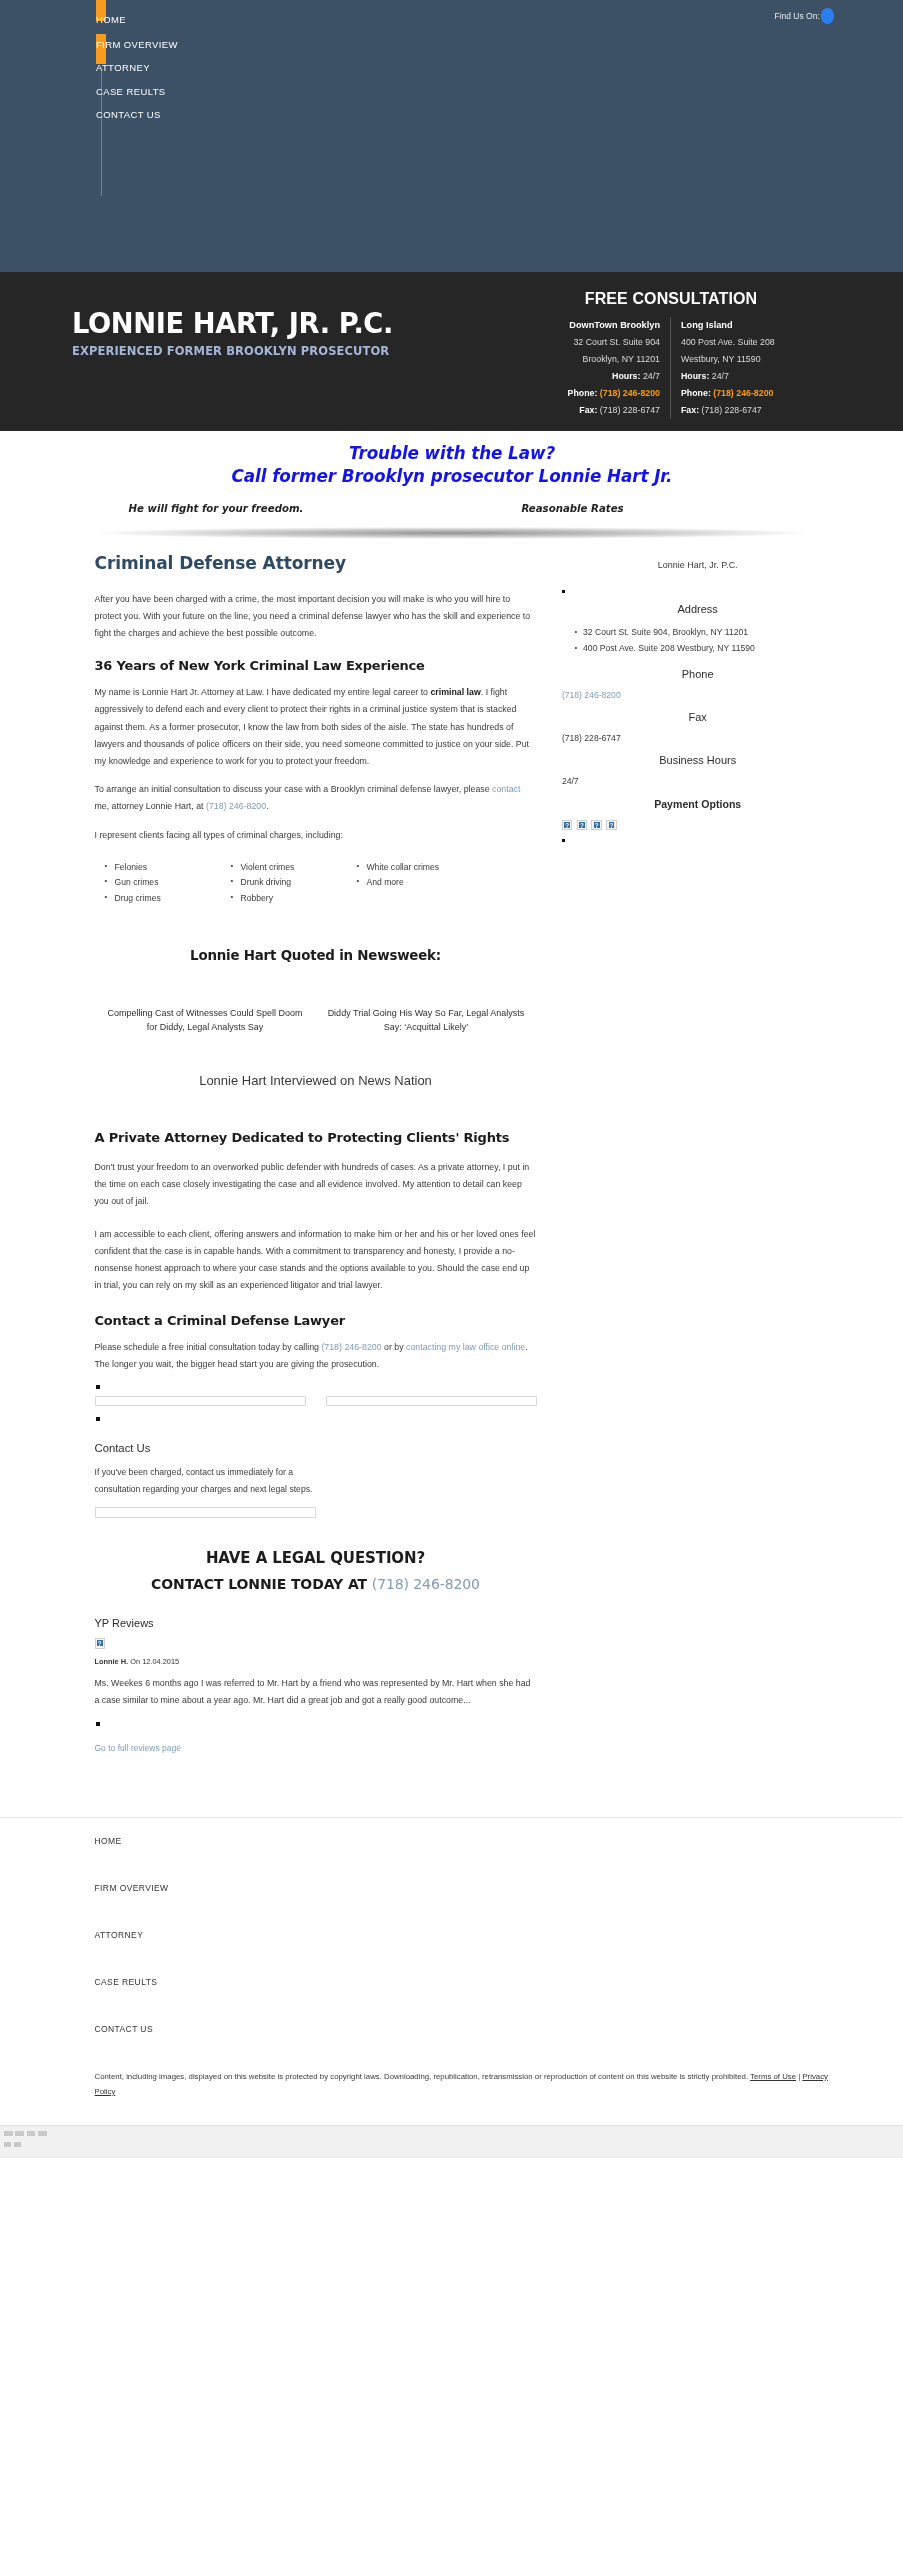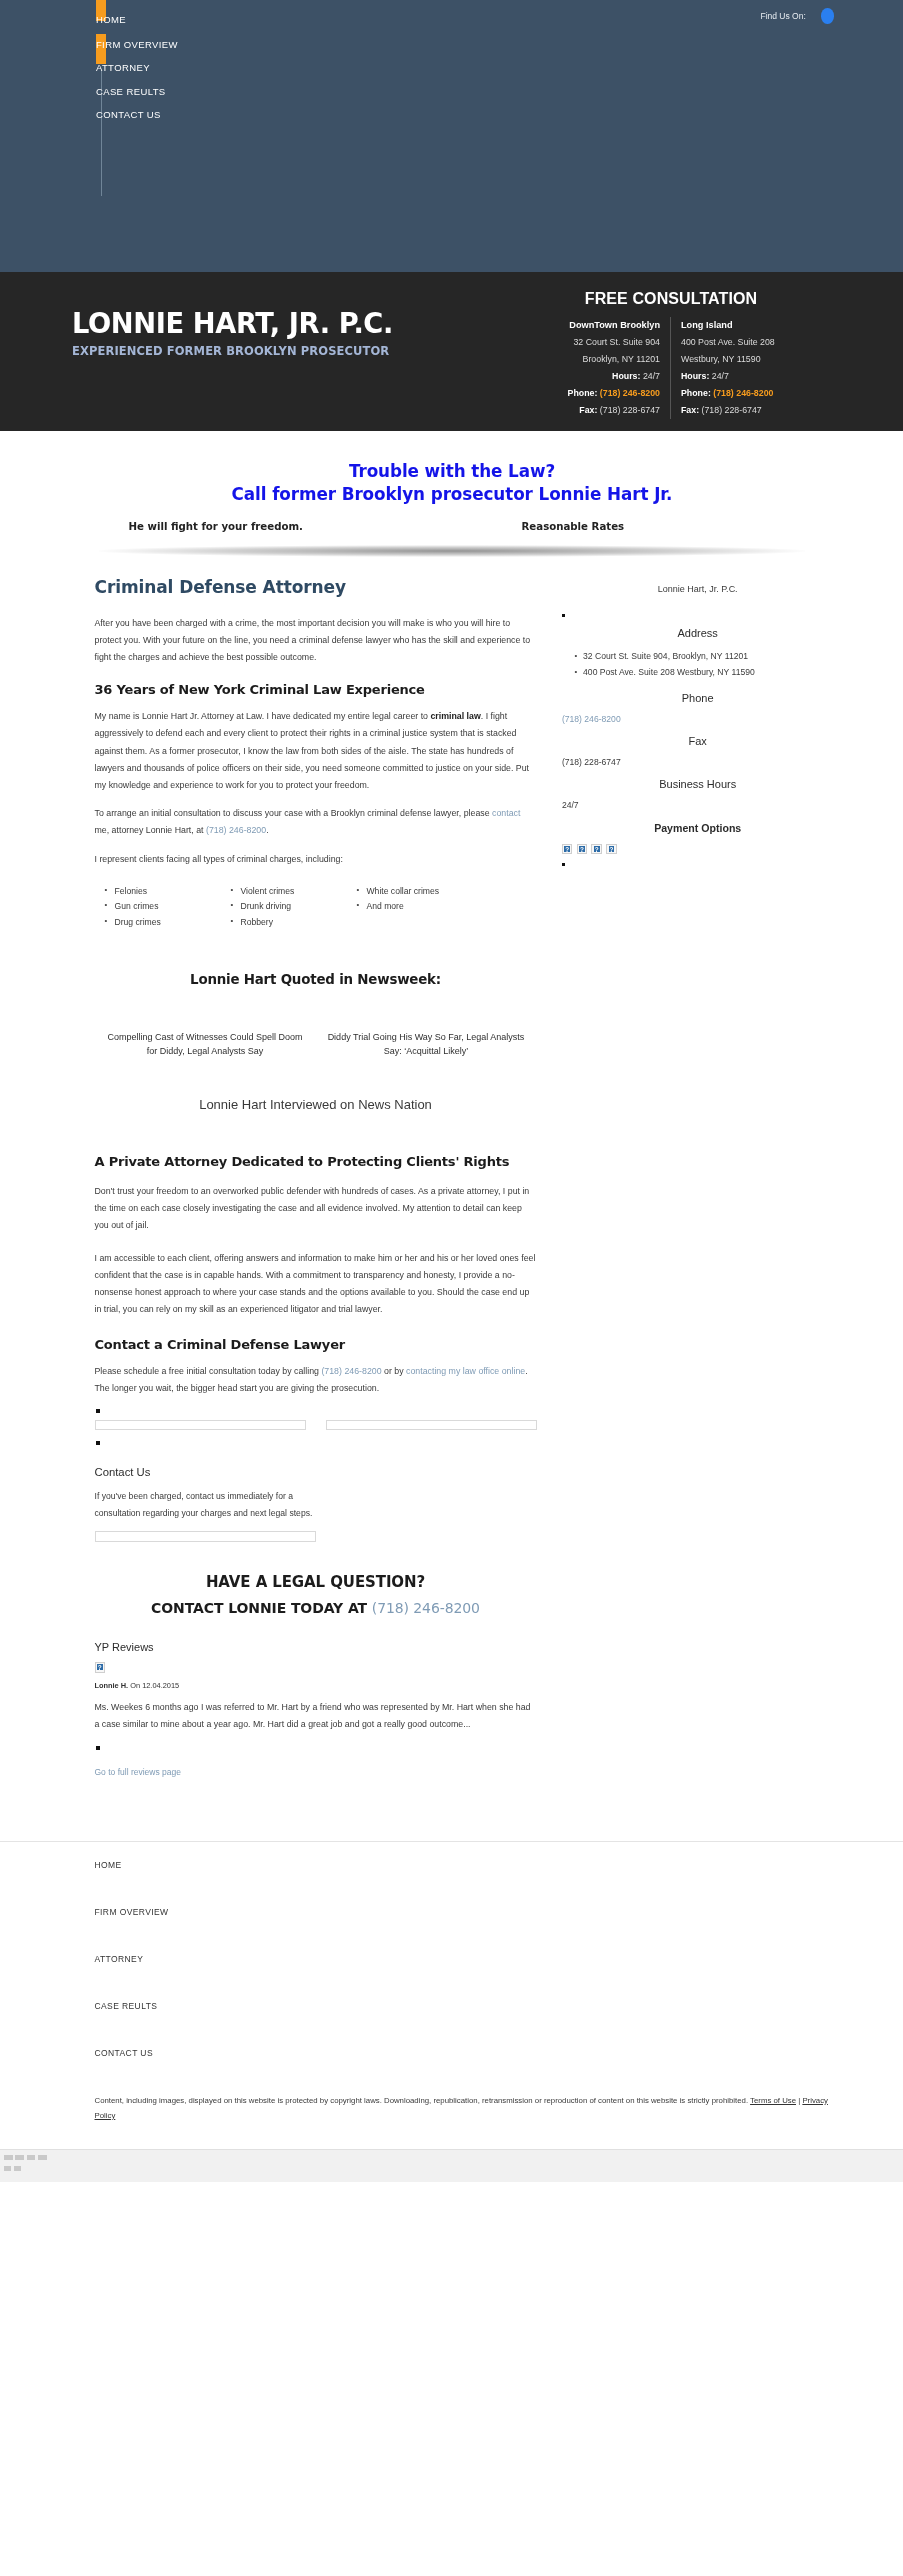--- a/index.html
+++ b/index.html
@@ -15,21 +15,21 @@
   
   .topnav {
     background:#3d5166;
     height:272px;
     position:relative;
     padding-top:5.6px;
   }
   .topnav-inner { width:763px; margin:0 auto; position:relative; height:100%; }
   .find-us {
     position:absolute; top:2.8px; right:0;
-    display:flex; align-items:center; gap:15px;
+    display:flex; align-items:center; gap:1px;
   }
   .find-us-label { color:#e8edf2; font-size:8.5px; }
   .fb-circle {
     width:12.7px; height:15.5px; border-radius:50%;
     background:#2a7ff0; display:block;
   }
   .nav-spacer-orange {
     position:absolute; left:0; width:10.6px; background:#f79c1e;
   }
   .ob1 { top:-5.6px; height:21px; }
@@ -82,42 +82,42 @@
   }
   .offices { display:flex; }
   .office { width:50%; font-size:8.8px; color:#dcdcdc; line-height:1.92; }
   .office.left { text-align:right; padding-right:10px; border-right:0.7px solid #555; }
   .office.right { text-align:left; padding-left:10px; }
   .office .oname { color:#ffffff; font-weight:bold; font-size:9.2px; }
   .office .lbl { color:#ffffff; font-weight:bold; }
   .office .phone { color:#f79c1e; font-weight:bold; }
 
   
-  .hero { padding-top:29px; text-align:center; }
+  .hero { padding-top:11px; text-align:center;font-style:italic; }
   .hero h1 {
     margin:0; color:#1414e8; font-size:17.7px; font-weight:bold;
     line-height:1.32; letter-spacing:-0.1px;
     font-family:"DejaVu Sans", sans-serif;
     transform:scaleX(0.95);
   }
   .hero h1 .l2 { font-size:17.7px; display:block; }
   .hero-sub {
     width:763px; margin:14px auto 0;
     display:flex; position:relative; font-weight:bold; font-size:10.2px; color:#222;
     font-family:"DejaVu Sans", sans-serif;
   }
   .hero-sub .a { position:absolute; left:58px; }
   .hero-sub .b { position:absolute; left:451px; }
   .hero-shadow {
     width:706px; height:12.7px; margin:24px auto 0;
     background:radial-gradient(ellipse at center, rgba(0,0,0,0.42) 0%, rgba(0,0,0,0.18) 45%, rgba(0,0,0,0) 72%);
   }
 
   
-  .wrap { width:763px; margin:8px auto; display:flex; padding-top:11.3px; }
+  .wrap { width:763px; margin:2px auto; display:flex; padding-top:11.3px; }
   .col-main { width:466px; padding-left:24px; }
   .col-side { width:297px; padding-left:25.4px; }
 
   h2.page-title {
     color:#2f4a63; font-size:17px; font-weight:bold; margin:0 0 18.4px 0;
     font-family:"DejaVu Sans", sans-serif; letter-spacing:-0.1px;
   }
   .col-main p {
     font-size:8.8px; line-height:1.95; color:#3a3a3a; margin:0 0 11.3px 0;
   }

